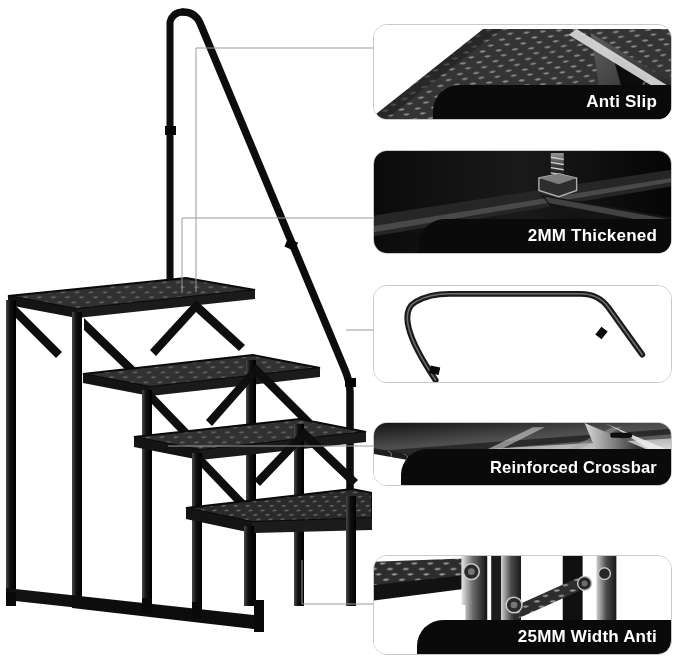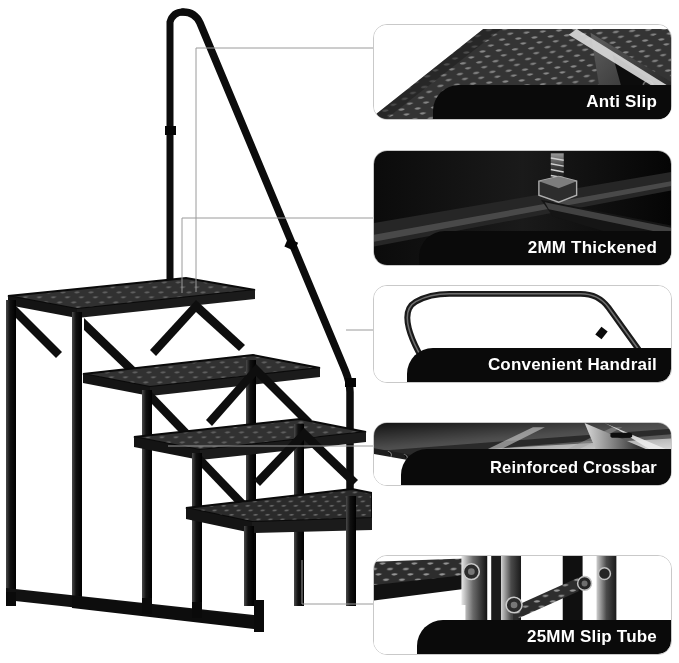--- a/index.html
+++ b/index.html
@@ -173,21 +173,21 @@
       <path d="M218 8 L299 58 L299 96 L232 96 Z" fill="url(#g1)"></path>
       <path d="M240 30 L299 70 L299 96 L258 96 Z" fill="#0c0c0c"></path>
       <circle cx="276" cy="62" r="5" fill="#1a1a1a" stroke="#6f6f6f" stroke-width="1.6"></circle>
       <path d="M204 4 L299 64 L299 74 L196 10 Z" fill="#dcdcdc" opacity=".9"></path>
     </svg>
     <div class="labelbar" style="width:182px;">
       <span>Anti Slip</span>
     </div>
   </div>
 
-  <div class="panel" style="left:373px;top:150px;width:299px;height:116px;">
+  <div class="panel" style="left:373px;top:150px;width:299px;height:104px;">
     <svg class="art" viewBox="0 0 299 98" preserveAspectRatio="none">
       <defs>
         <linearGradient id="g2" x1="0" y1="0" x2="1" y2="0">
           <stop offset="0" stop-color="#0b0b0b"></stop>
             <stop offset=".5" stop-color="#1a1a1a"></stop>
           <stop offset="1" stop-color="#050505"></stop>
         </linearGradient>
         <linearGradient id="g2b" x1="0" y1="0" x2="0" y2="1">
           <stop offset="0" stop-color="#9a9a9a"></stop>
             <stop offset=".5" stop-color="#3a3a3a"></stop>
@@ -218,23 +218,20 @@
   </div>
 
   <div class="panel" style="left:373px;top:285px;width:299px;height:98px;">
     <svg class="art" viewBox="0 0 299 98" preserveAspectRatio="none">
       <rect width="299" height="98" fill="#ffffff"></rect>
       <path d="M62 96 q-44 -66 -20 -80 q14 -8 34 -8 L208 8 q18 0 28 14 L270 70" fill="none" stroke="#1a1a1a" stroke-width="6" stroke-linecap="round"></path>
       <path d="M62 96 q-44 -66 -20 -80 q14 -8 34 -8 L208 8 q18 0 28 14 L270 70" fill="none" stroke="#6e6e6e" stroke-width="1.6" stroke-linecap="round"></path>
       <rect x="56" y="82" width="10" height="8" fill="#0a0a0a" transform="rotate(12 61 86)"></rect>
       <rect x="224" y="44" width="10" height="8" fill="#0a0a0a" transform="rotate(-52 229 48)"></rect>
     </svg>
-    <div class="labelbar" style="width:208px;">
-      <span>Convenient Handrail</span>
-    </div>
   </div>
 
   <div class="panel" style="left:373px;top:422px;width:299px;height:64px;">
     <svg class="art" viewBox="0 0 299 88" preserveAspectRatio="none">
       <defs>
         <linearGradient id="g4" x1="0" y1="0" x2="0.4" y2="1">
           <stop offset="0" stop-color="#111"></stop>
             <stop offset=".35" stop-color="#8e8e8e"></stop>
           <stop offset=".7" stop-color="#d6d6d6"></stop>
             <stop offset="1" stop-color="#f2f2f2"></stop>
@@ -313,17 +310,17 @@
       <g>
         <circle cx="212" cy="28" r="7" fill="#262626" stroke="#c1c1c1" stroke-width="1.5"></circle>
         <circle cx="212" cy="28" r="3" fill="#6e6e6e"></circle>
       </g>
       <g>
         <circle cx="232" cy="18" r="6" fill="#262626" stroke="#c1c1c1" stroke-width="1.5"></circle>
       </g>
       <rect x="0" y="50" width="92" height="50" fill="#ffffff"></rect>
     </svg>
     <div class="labelbar" style="width:198px;">
-      <span>25MM Slip Tube</span>
+      <span>25MM Width Anti</span>
     </div>
   </div>
 
 </div>
 
 </body></html>

